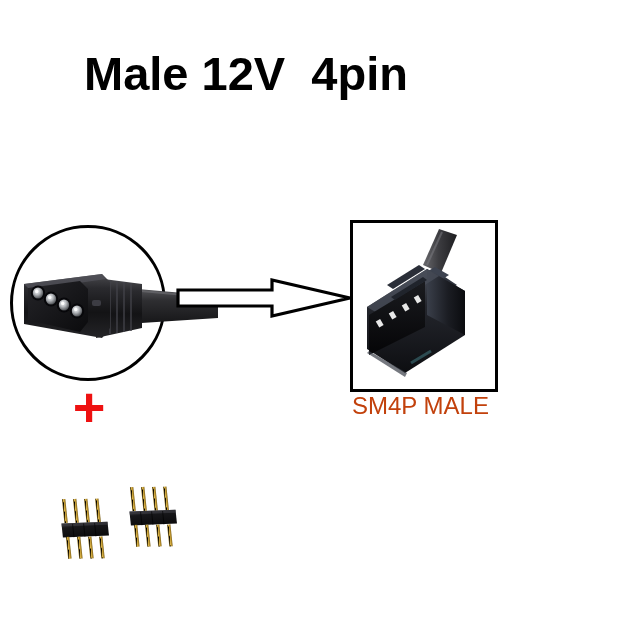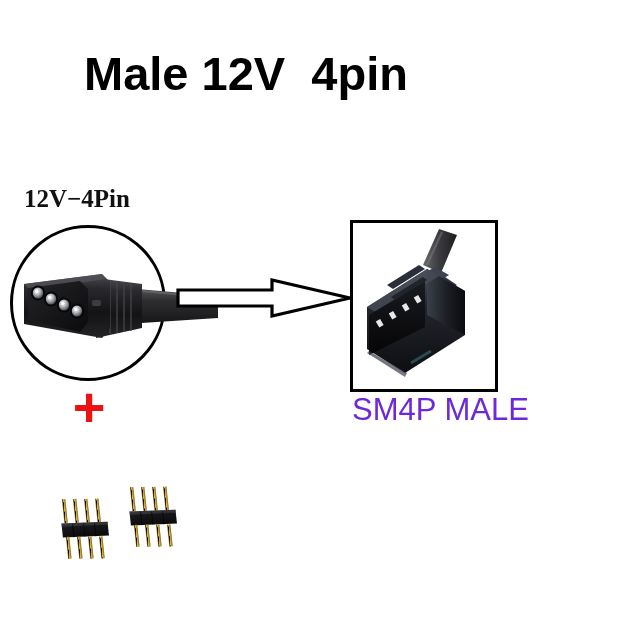--- a/index.html
+++ b/index.html
@@ -79,38 +79,37 @@
     width:142px; height:166px;
     border:3px solid #000000;
     background:#ffffff;
     box-sizing:content-box;
     overflow:hidden;
   }
   #right-caption{
     left:352px; top:394px;
     width:150px;
     text-align:left;
-    font-size:31px;
-    color:#6d28d9;
+    font-size:24px;
+    color:#c2410c;
     font-family:"Liberation Sans",sans-serif;
     white-space:pre;
     line-height:1;
   }
 
   
   svg{display:block;overflow:visible;}
 </style>
 </head>
 <body>
 
 <div id="stage">
 
   <div class="abs" id="title">Male 12V  4pin</div>
 
-  <div class="abs" id="left-label">12V−4Pin</div>
 
   <div class="abs" id="circle"></div>
 
   <div class="abs" style="left:18px;top:262px;width:200px;height:90px;">
     <svg width="200" height="90" viewBox="0 0 200 90">
       <defs>
         <linearGradient id="gBody" x1="0" y1="0" x2="0" y2="1">
           <stop offset="0%" stop-color="#4a4a4e"></stop>
           <stop offset="22%" stop-color="#2a2a2e"></stop>
           <stop offset="60%" stop-color="#131315"></stop>

